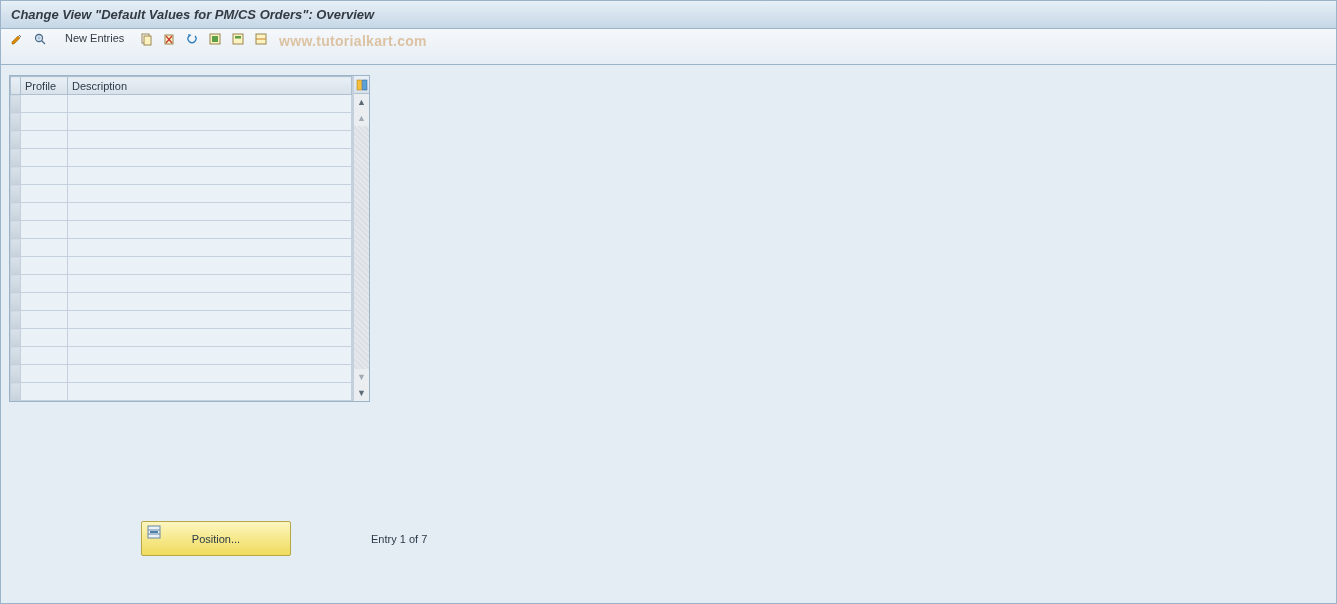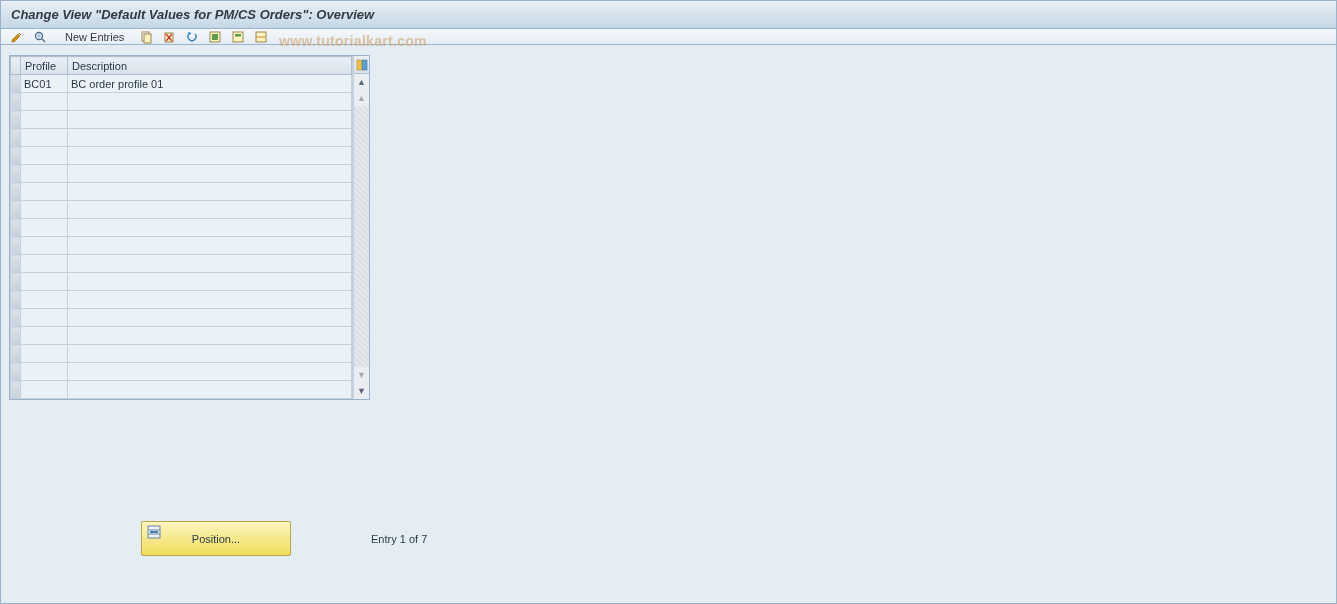--- a/index.html
+++ b/index.html
@@ -25,23 +25,23 @@
     .title-text {
       font-style: italic;
       font-weight: bold;
       font-size: 13px;
       color: #333a44;
     }
     
     .toolbar {
       background: linear-gradient(to bottom, #f5f8fb 0%, #e6edf4 100%);
       border-bottom: 1px solid #9bb4c9;
-      height: 16px;
-      display: flex;
-      align-items: center;
+      height: 36px;
+      display: flex;
+      align-items: flex-start;
       padding: 0 6px;
       position: relative;
     }
     .tb-btn {
       width: 20px;
       height: 20px;
       border: 1px solid transparent;
       display: flex;
       align-items: center;
       justify-content: center;
@@ -234,25 +234,20 @@
       <div class="grid-body">
         <table>
           <thead>
             <tr>
               <th style="width:10px"></th>
               <th style="width:47px">Profile</th>
               <th style="width:284px">Description</th>
             </tr>
           </thead>
           <tbody id="tbody">
-              <tr>
-                <td class="sel"></td>
-    <td>BC01</td>
-    <td>BC order profile 01</td>
-              </tr>
               <tr>
                 <td class="sel"></td>
     <td></td>
     <td></td>
               </tr>
               <tr>
                 <td class="sel"></td>
     <td></td>
     <td></td>
               </tr>

